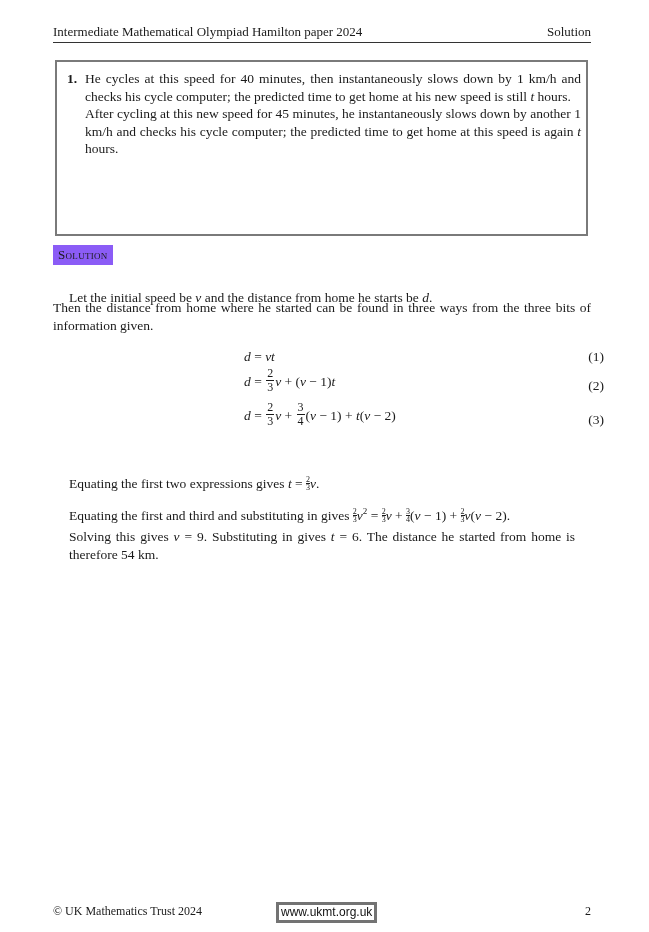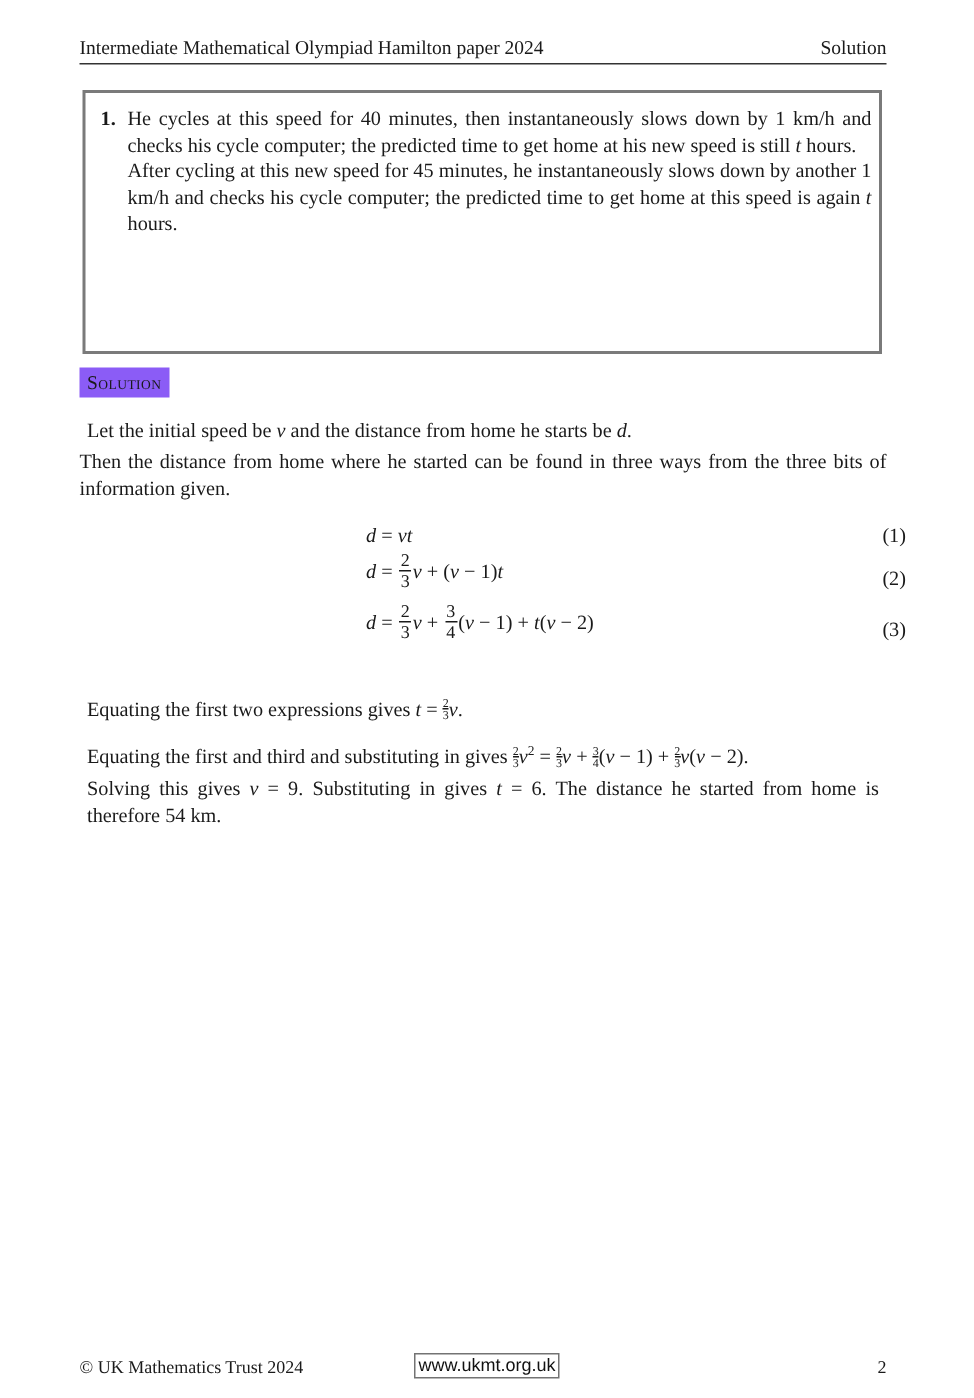--- a/index.html
+++ b/index.html
@@ -28,37 +28,37 @@
   i, .it { font-style:italic; }
 
   .solution-tag {
     position:absolute; left:53px; top:245px; height:20px; padding:0 5px;
     background:#8b5cf6; font-size:13px; line-height:20px; letter-spacing:0.3px;
     font-variant:small-caps;
   }
   .para {
     position:absolute; left:53px; width:538px; font-size:13.5px; line-height:18px; text-align:justify;
   }
-  .para p { margin:5px; }
+  .para p { margin:16px; }
 
   .eq-row { position:absolute; left:244px; width:360px; font-size:13.5px; height:30px; }
   .eq-row .eq { position:absolute; left:0; top:0; white-space:nowrap; }
   .eq-row .num { position:absolute; right:0; top:0; }
   .frac { display:inline-block; vertical-align:middle; text-align:center; position:relative; top:-2px; margin:0 1px; }
   .frac .n { display:block; font-size:12px; line-height:13px; border-bottom:1px solid #1a1a1a; padding:0 1px; }
   .frac .d { display:block; font-size:12px; line-height:13px; padding:0 1px; }
   .sfrac { display:inline-block; vertical-align:middle; text-align:center; position:relative; top:-1px; font-size:8px; line-height:7px; }
   .sfrac .n { display:block; border-bottom:0.8px solid #1a1a1a; }
   .sfrac .d { display:block; }
 
   .footer { position:absolute; left:53px; top:884px; width:538px; height:18px; font-size:12px; line-height:16px;margin-top:18px; }
   .footer .copy { position:absolute; left:0; top:1px; }
   .footer .link {
     position:absolute; left:223px; top:0; font-family:"Liberation Sans", "DejaVu Sans", sans-serif;
-    font-size:12px; border:1px solid #737373; padding:0 2px; line-height:15px; color:#111; text-decoration:none;
+    font-size:12px; border:3px solid #737373; padding:0 2px; line-height:15px; color:#111; text-decoration:none;
   }
   .footer .page { position:absolute; right:0; top:1px; }
 </style>
 </head>
 <body>
 
 <div class="header">
   <span class="left">Intermediate Mathematical Olympiad Hamilton paper 2024</span>
   <span class="right">Solution</span>
 </div>

